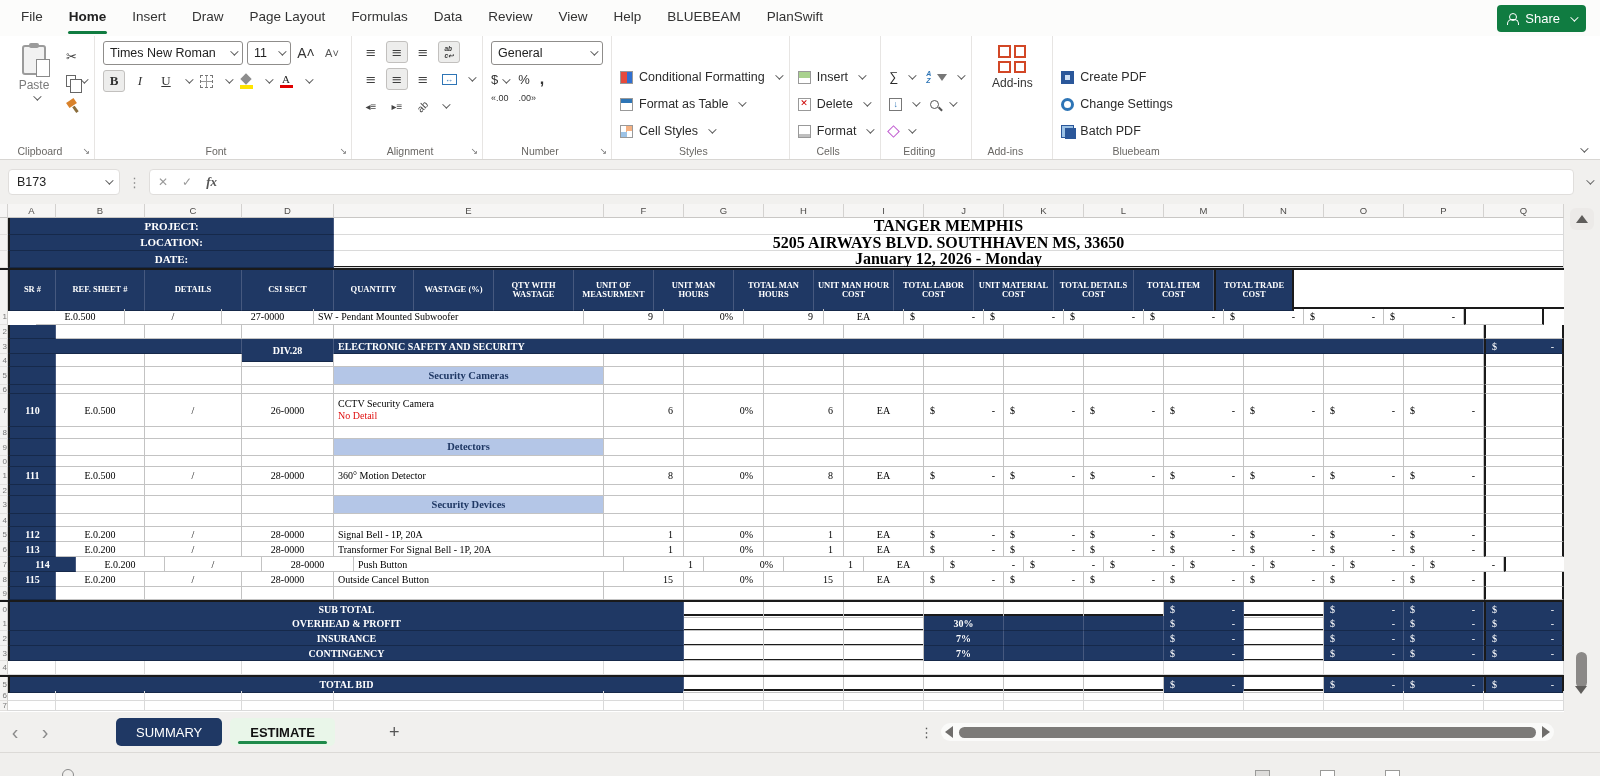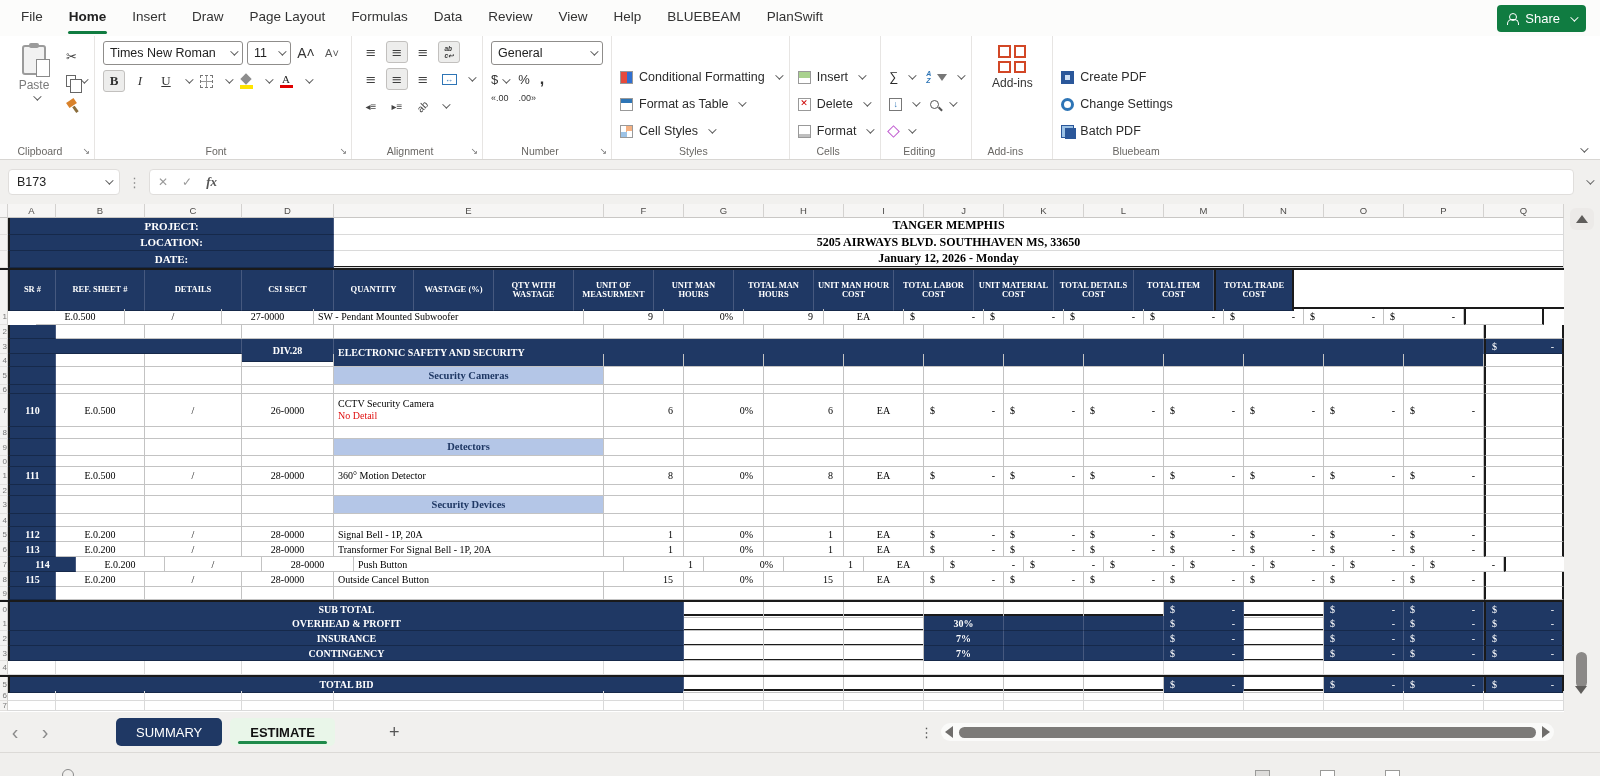--- a/index.html
+++ b/index.html
@@ -127,21 +127,21 @@
   .navy{background:var(--navy);color:#fff;border-right:1px solid #46597f;border-bottom:1px solid #16294a}
   .sec{background:var(--secblue);color:var(--navy);font-weight:700;font-size:10.5px}
   .money{justify-content:space-between;padding:0 8px 0 6px}
   .thickL{border-left:2px solid #1a1a1a}
   .thickR{border-right:2px solid #1a1a1a}
   .num{justify-content:flex-end;padding-right:10px}
   .lft{justify-content:flex-start;padding-left:4px;text-align:left}
   .bold{font-weight:700}
   .hcell{font-size:8.5px;font-weight:700;text-align:center;padding:1px 2px;white-space:normal}
   .titlelab{font-size:11px;font-weight:700}
-  .titleval{font-size:12px;font-weight:700}
+  .titleval{font-size:16px;font-weight:700}
   .note{color:var(--red)}
   .desc2{display:flex;flex-direction:column;align-items:flex-start;line-height:1.25}
   .bt2{border-top:2px solid #1a1a1a}
   .bb2{border-bottom:2px solid #1a1a1a}
 
   .vstrip{position:absolute;left:1564px;top:0;width:36px;height:508px;background:var(--ui-bg)}
   .vbtn{position:absolute;left:6px;top:4px;width:24px;height:22px;background:#eceae8;border-radius:6px;
         display:flex;align-items:center;justify-content:center}
   .tri-up{width:0;height:0;border-left:6px solid transparent;border-right:6px solid transparent;border-bottom:8px solid #5f5d5b}
   .tri-dn{width:0;height:0;border-left:6px solid transparent;border-right:6px solid transparent;border-top:8px solid #5f5d5b}
@@ -564,21 +564,21 @@
           <div class="c " style="width: 80px; height: 14px;"></div>
           <div class="c " style="width: 80px; height: 14px;"></div>
           <div class="c " style="width: 80px; height: 14px;"></div>
           <div class="c " style="width: 80px; height: 14px;"></div>
           <div class="c thickL thickR" style="width: 80px; height: 14px;"></div>
         </div>
         <div class="r bb2" style="height: 15px;">
           <div class="rowhdr" style="height: 15px;">3</div>
           <div class="c navy thickL" style="width: 234px; height: 15px;"></div>
           <div class="c navy bold" style="width: 92px; height: 23px;">DIV.28</div>
-          <div class="c navy bold lft" style="width: 1150px; height: 28px;">ELECTRONIC SAFETY AND SECURITY</div>
+          <div class="c navy bold lft" style="width: 1150px; height: 15px;">ELECTRONIC SAFETY AND SECURITY</div>
           <div class="c money navy thickL thickR" style="width: 80px; height: 15px;">
             <span>$</span>
             <span>-</span>
           </div>
         </div>
         <div class="r " style="height: 13px;">
           <div class="rowhdr" style="height: 13px;">4</div>
           <div class="c navy thickL" style="width: 48px; height: 13px;"></div>
           <div class="c " style="width: 89px; height: 13px;"></div>
           <div class="c " style="width: 97px; height: 13px;"></div>

